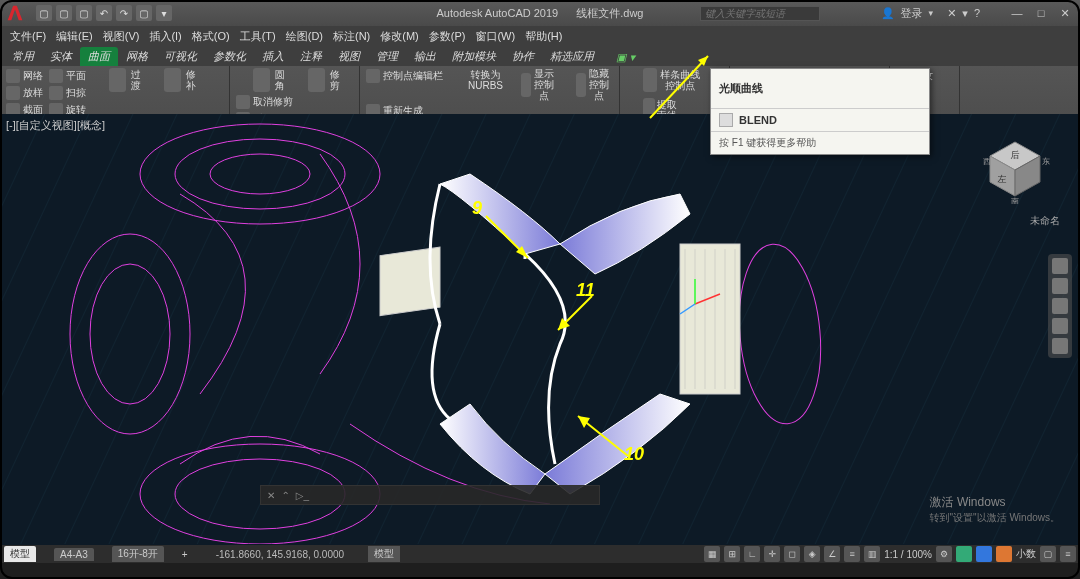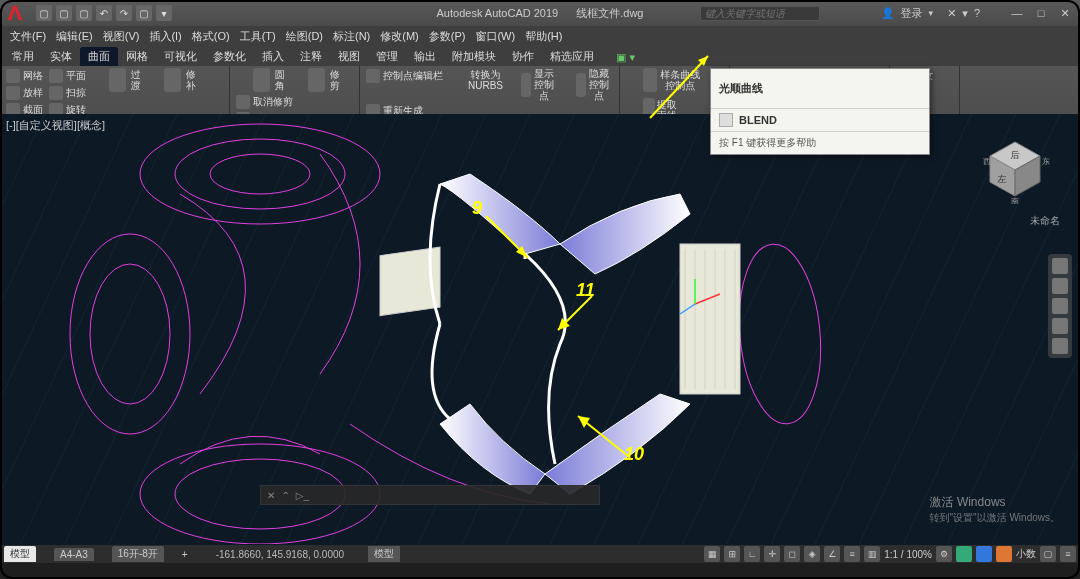--- a/index.html
+++ b/index.html
@@ -13,23 +13,23 @@
 .title-bar .title-center { position: absolute; left: 50%; transform: translateX(-50%); display: flex; gap: 18px; align-items: center; }
 .title-bar .search-box { position: absolute; right: 260px; }
 .title-bar .search-box input { background: #3a3a3a; border: 1px solid #555; color: #aaa; font-size: 10px; padding: 1px 4px; width: 120px; font-style: italic; }
 .title-bar .user-area { position: absolute; right: 100px; display: flex; gap: 6px; align-items: center; font-size: 11px; }
 .title-bar .win-controls { position: absolute; right: 4px; display: flex; gap: 2px; }
 .title-bar .win-controls span { width: 22px; height: 16px; display: inline-flex; align-items: center; justify-content: center; color: #ccc; font-size: 11px; }
 
 .menu-bar { height: 20px; background: #3e3e3e; display: flex; align-items: center; padding: 0 6px; gap: 2px; font-size: 11px; color: #ddd; }
 .menu-bar span { padding: 0 4px; cursor: pointer; }
 
-.ribbon-tabs { height: 20px; background: #3e3e3e; display: flex; align-items: flex-end; padding: 0 4px; font-size: 11px; color: #ddd; }
+.ribbon-tabs { height: 20px; background: #3e3e3e; display: flex; align-items: flex-end; padding: 0 4px; font-size: 11px; color: #ddd; font-style: italic; }
 .ribbon-tabs span { padding: 2px 8px; cursor: pointer; }
-.ribbon-tabs span.active { background: #0f172a; border-top-left-radius: 3px; border-top-right-radius: 3px; }
+.ribbon-tabs span.active { background: #15803d; border-top-left-radius: 3px; border-top-right-radius: 3px; }
 
 .ribbon { height: 78px; background: linear-gradient(#555,#4a4a4a); display: flex; font-size: 10px; color: #ddd; border-bottom: 1px solid #222; }
 .panel { border-right: 1px solid #333; display: flex; flex-direction: column; padding: 2px 4px; }
 .panel .buttons { display: flex; gap: 2px; flex: 1; align-items: flex-start; flex-wrap: wrap; }
 .panel .small-group { display: flex; flex-direction: column; gap: 1px; }
 .panel .btn-lg { width: 34px; display: flex; align-items: center; gap: 2px; text-align: center; line-height: 1.1; margin-left: 19px; }
 .panel .btn-lg .ico { width: 24px; height: 24px; background: #666; border-radius: 3px; display: flex; align-items: center; justify-content: center; }
 .panel .btn-lg.active .ico { background: #3a6ea8; }
 .panel .btn-sm { display: flex; align-items: center; gap: 3px; padding: 1px 2px; white-space: nowrap; }
 .panel .btn-sm .ico { width: 14px; height: 14px; background: #666; border-radius: 2px; }

